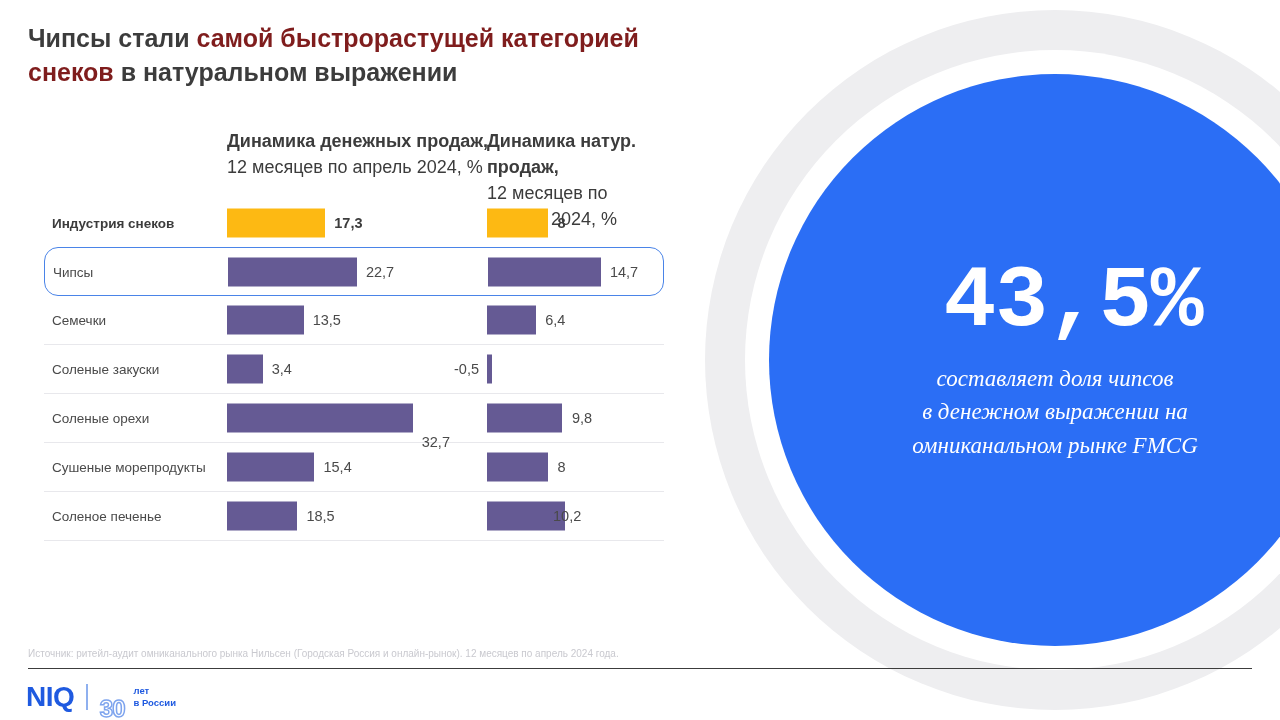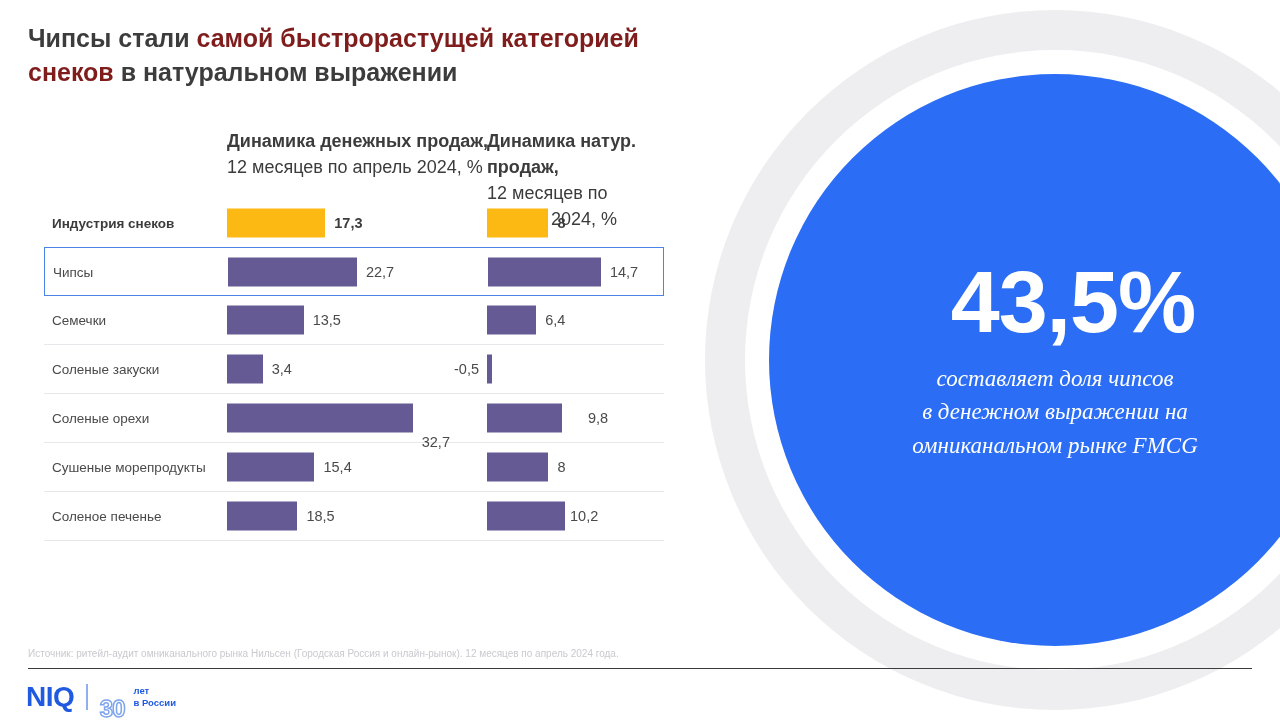--- a/index.html
+++ b/index.html
@@ -35,21 +35,21 @@
   .circle-text{
     position:absolute;
     left:769px;top:74px;width:572px;height:572px;
     z-index:4;
     display:flex;flex-direction:column;
     align-items:center;justify-content:center;
     text-align:center;color:#ffffff;
     box-sizing:border-box;padding:0 40px;
   }
   .big-stat{
-    font-family:Liberation Sans, sans-serif;
+    font-family:Liberation Mono, monospace;
     font-size:88px;font-weight:bold;line-height:1;
     letter-spacing:-1px;margin-bottom:16px;margin-left:36px;
   }
   .stat-desc{
     font-family:"Liberation Serif","DejaVu Serif",serif;
     font-style:italic;font-size:23px;line-height:1.45;
     font-weight:400;
   }
 
   
@@ -75,21 +75,21 @@
 
   .rows{position:relative;margin-top:22px;}
   .row{
     position:relative;height:49px;
     border-bottom:1px solid #e8e8ec;
     box-sizing:border-box;
   }
   .row.first{border-bottom:none;}
   .row.hl{
     border:1.5px solid #4a84e8;
-    border-radius:0;
+    border-radius:14px;
     box-sizing:border-box;
     text-align:center;
   }
   .row-label{
     position:absolute;left:8px;top:50%;transform:translateY(-50%);
     font-size:13.5px;color:#4a4a4a;white-space:nowrap;
   }
   .row.first .row-label{font-weight:bold;color:#3c3c3c;}
 
   .bar{
@@ -197,35 +197,35 @@
         <div class="bar c1" style="left: 183px; width: 35.784px;"></div>
         <div class="val" style="left: 227.784px;">3,4</div>
         <div class="bar c2" style="left: 443px; width: 5px;"></div>
         <div class="val left-of" style="left: 383px; width: 52px;">-0,5</div>
       </div>
       <div class="row">
         <div class="row-label">Соленые орехи</div>
         <div class="bar c1" style="left: 183px; width: 185.736px;"></div>
         <div class="val" style="left: 377.736px; margin-top: 24px;">32,7</div>
         <div class="bar c2" style="left: 443px; width: 75.264px;"></div>
-        <div class="val" style="left: 544px;">9,8</div>
+        <div class="val" style="left: 528px;">9,8</div>
       </div>
       <div class="row">
         <div class="row-label">Сушеные морепродукты</div>
         <div class="bar c1" style="left: 183px; width: 87.472px;"></div>
         <div class="val" style="left: 279.472px;">15,4</div>
         <div class="bar c2" style="left: 443px; width: 61.44px;"></div>
         <div class="val" style="left: 513.44px;">8</div>
       </div>
       <div class="row">
         <div class="row-label">Соленое печенье</div>
         <div class="bar c1" style="left: 183px; width: 70.432px;"></div>
         <div class="val" style="left: 262.432px;">18,5</div>
         <div class="bar c2" style="left: 443px; width: 78.336px;"></div>
-        <div class="val" style="left: 526px;">10,2</div>
+        <div class="val" style="left: 509px;">10,2</div>
       </div>
     </div>
 </div>
 
 <div class="footnote">Источник: ритейл-аудит омниканального рынка Нильсен (Городская Россия и онлайн-рынок). 12 месяцев по апрель 2024 года.</div>
 <div class="foot-rule"></div>
 <div class="logo">
   <span class="logo-niq">NIQ</span>
   <span class="logo-div"></span>
   <span class="logo-30">30</span>

